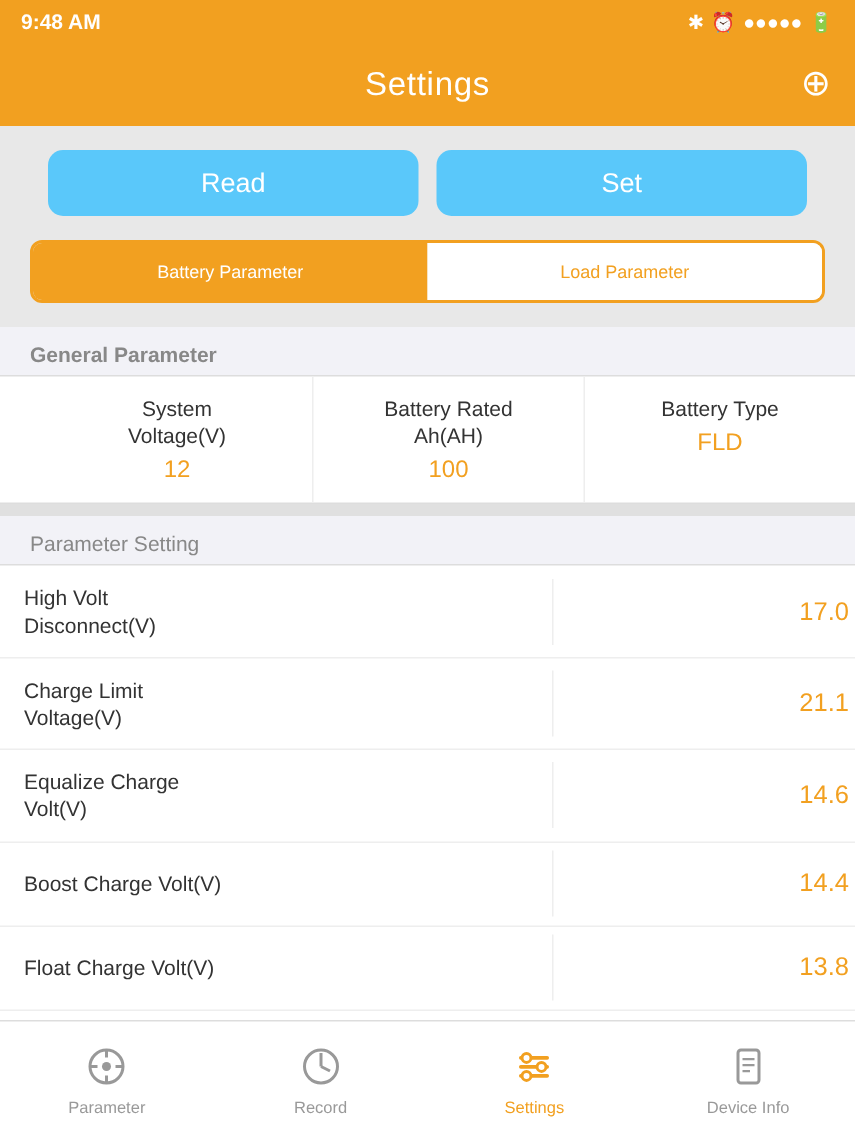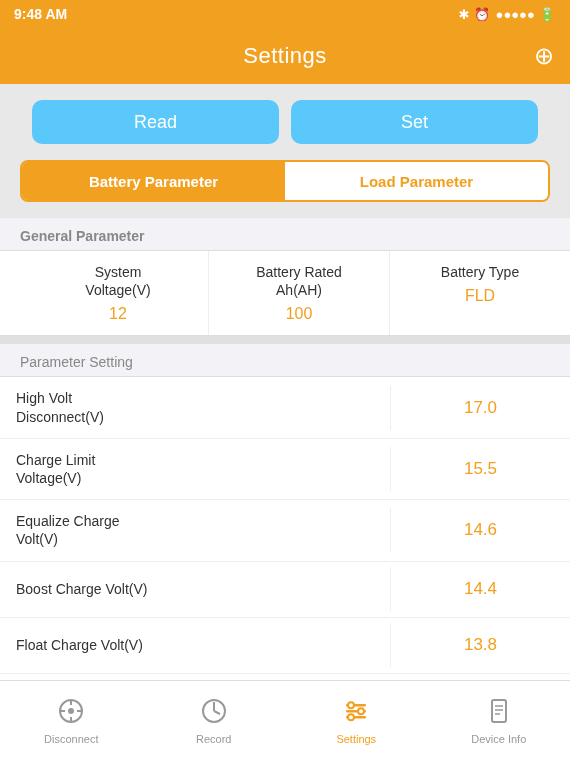--- a/index.html
+++ b/index.html
@@ -88,22 +88,22 @@
       display: flex;
       border: 2px solid #f2a020;
       border-radius: 8px;
       overflow: hidden;
       width: 100%;
     }
     .tab-btn {
       flex: 1;
       height: 38px;
       border: none;
-      font-size: 15px;
-      font-weight: 700;
+      font-size: 12px;
+      font-weight: 400;
       cursor: pointer;
     }
     .tab-btn.active {
       background: #f2a020;
       color: white;
     }
     .tab-btn.inactive {
       background: white;
       color: #f2a020;
     }
@@ -183,25 +183,25 @@
       border-bottom: none;
     }
     .settings-row-label {
       flex: 1;
       padding: 12px 16px;
       font-size: 14px;
       color: #333;
       line-height: 1.3;
     }
     .settings-row-value {
-      width: 180px;
-      padding: 12px 16px;
+      width: 202px;
+      padding: 12px 4px;
       font-size: 17px;
       color: #f2a020;
-      text-align: center;
+      text-align: right;
       border-left: 1px solid #eee;
     }
 
     
     .bottom-nav {
       position: absolute;
       bottom: 0;
       left: 0;
       right: 0;
       height: 80px;
@@ -301,21 +301,21 @@
 
   <div class="settings-table">
 
     <div class="settings-row">
       <span class="settings-row-label">High Volt<br>Disconnect(V)</span>
       <span class="settings-row-value">17.0</span>
     </div>
 
     <div class="settings-row">
       <span class="settings-row-label">Charge Limit<br>Voltage(V)</span>
-      <span class="settings-row-value">15.5</span>
+      <span class="settings-row-value">21.1</span>
     </div>
 
     <div class="settings-row">
       <span class="settings-row-label">Equalize Charge<br>Volt(V)</span>
       <span class="settings-row-value">14.6</span>
     </div>
 
     <div class="settings-row">
       <span class="settings-row-label">Boost Charge Volt(V)</span>
       <span class="settings-row-value">14.4</span>
@@ -341,21 +341,21 @@
     <span class="nav-icon">
       <svg width="28" height="28" viewBox="0 0 28 28" fill="none">
         <circle cx="14" cy="14" r="11" stroke="#999" stroke-width="2" fill="none"></circle>
         <circle cx="14" cy="14" r="3" fill="#999"></circle>
         <line x1="14" y1="3" x2="14" y2="8" stroke="#999" stroke-width="2"></line>
         <line x1="14" y1="20" x2="14" y2="25" stroke="#999" stroke-width="2"></line>
         <line x1="3" y1="14" x2="8" y2="14" stroke="#999" stroke-width="2"></line>
         <line x1="20" y1="14" x2="25" y2="14" stroke="#999" stroke-width="2"></line>
       </svg>
     </span>
-    <span class="nav-label">Disconnect</span>
+    <span class="nav-label">Parameter</span>
   </div>
 
   <div class="nav-item">
     <span class="nav-icon">
       <svg width="28" height="28" viewBox="0 0 28 28" fill="none">
         <circle cx="14" cy="14" r="11" stroke="#999" stroke-width="2" fill="none"></circle>
         <line x1="14" y1="5" x2="14" y2="14" stroke="#999" stroke-width="2"></line>
         <line x1="14" y1="14" x2="20" y2="17" stroke="#999" stroke-width="2"></line>
       </svg>
     </span>

